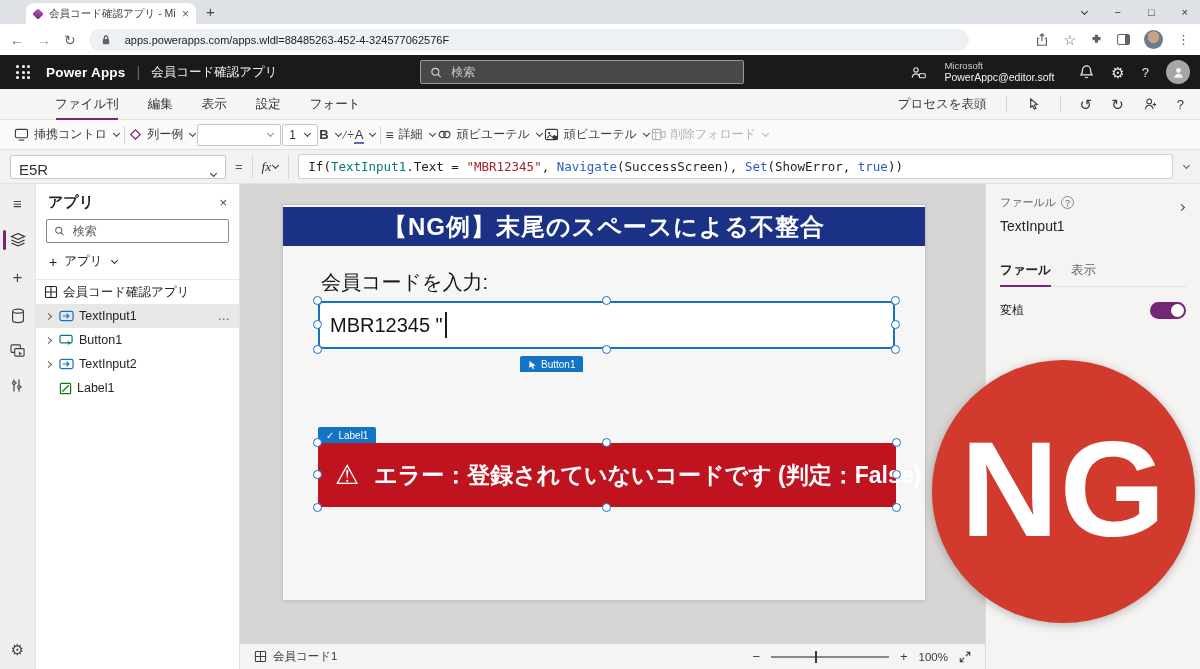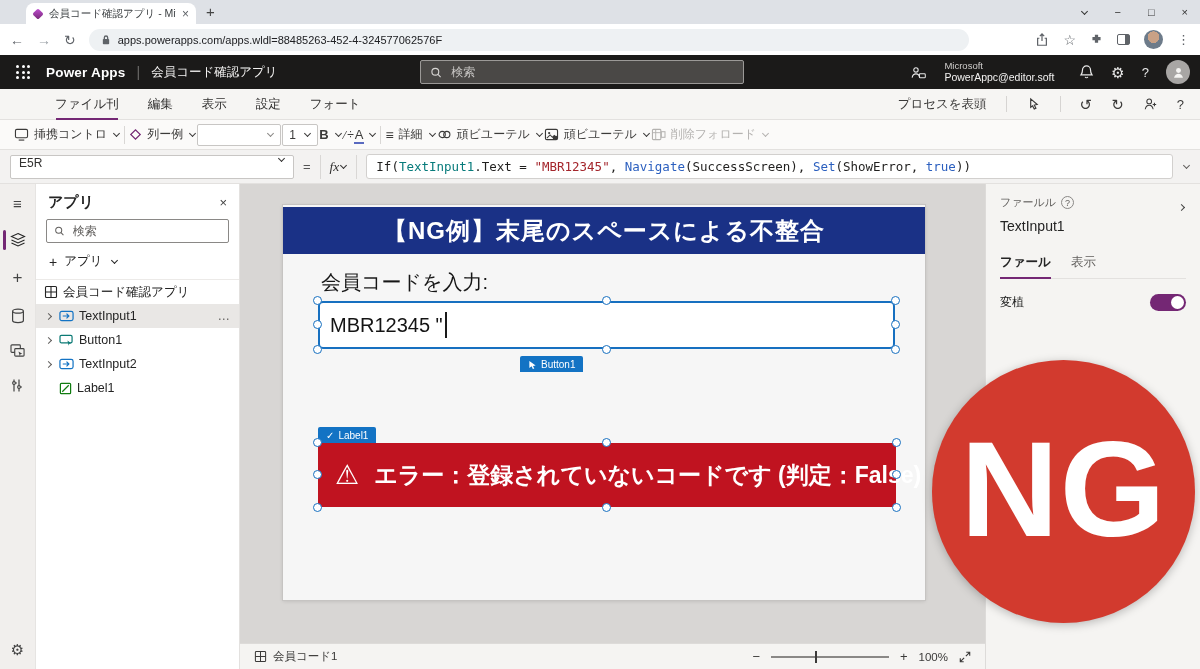--- a/index.html
+++ b/index.html
@@ -15,21 +15,21 @@
   .tab-title{font-size:10.5px;color:#3c4043;white-space:nowrap;overflow:hidden;flex:1}
   .tab-close{font-size:12px;color:#5f6368;line-height:1}
   .newtab{position:absolute;left:206px;top:3px;font-size:15px;color:#444}
   .winctl{position:absolute;right:12px;top:0;height:24px;display:flex;align-items:center;gap:27px;
     font-size:11px;color:#333}
   .winctl .chev{margin:0 0 1px 0}
   .addressbar{position:absolute;left:0;top:24px;right:0;height:31px;background:#fff;
     display:flex;align-items:center;padding:0 10px;gap:13px}
   .nav-ic{font-size:14px;color:#5f6368;line-height:1}
   .urlpill{height:22px;flex:1;max-width:880px;background:#eef1f3;border-radius:11px;
-    display:flex;align-items:center;padding:0 12px;gap:7px}
+    display:flex;align-items:center;padding:0 12px;gap:14px}
   .url{font-size:11px;color:#202124;white-space:nowrap;overflow:hidden}
   .addr-right{margin-left:auto;display:flex;align-items:center;gap:14px;color:#5f6368}
   .mini-avatar{width:19px;height:19px;border-radius:50%;
     background:radial-gradient(circle at 50% 38%,#c9a186 0 38%,#6d7b8a 39% 100%)}
   .sidebar-ic{width:13px;height:11px;border:1.5px solid #5f6368;border-radius:2px;position:relative}
   .sidebar-ic::after{content:"";position:absolute;right:0;top:0;bottom:0;width:4px;background:#5f6368}
   
   .pa-header{position:absolute;left:0;top:55px;right:0;height:34px;background:#1b1a19;color:#fff;
     display:flex;align-items:center;padding:14px 12px}
   .waffle{width:14px;height:14px;display:grid;grid-template-columns:repeat(3,1fr);gap:2.5px;margin-left:4px}
@@ -72,22 +72,22 @@
   .italic-g{font-style:italic;font-family:"Liberation Serif","DejaVu Serif",serif;font-size:13px}
   .acolor{position:relative;font-size:13px}
   .acolor::after{content:"";position:absolute;left:-1px;right:-1px;bottom:-2px;height:2.5px;background:#5a6ac0}
   .disabled{color:#b4b2b0}
   .chev{display:inline-block;width:5px;height:5px;border-right:1.3px solid currentColor;
     border-bottom:1.3px solid currentColor;transform:rotate(45deg);margin:0 1px 2px 2px}
   .chev.right{transform:rotate(-45deg);margin:0 2px 0 0}
   
   .formulabar{position:absolute;left:0;top:150px;right:0;height:34px;background:#f3f2f1;
     border-bottom:1px solid #e3e1df;display:flex;align-items:center;padding:0 10px;gap:9px}
-  .prop-sel{width:284px;height:24px;background:#fff;border:1px solid #c8c6c4;border-radius:2px;
-    display:flex;align-items:flex-start;justify-content:space-between;padding:0 8px;font-size:12px;color:#323130}
+  .prop-sel{width:216px;height:24px;background:#fff;border:1px solid #c8c6c4;border-radius:2px;
+    display:flex;align-items:flex-end;justify-content:space-between;padding:0 8px;font-size:15px;color:#323130}
   .eq{font-size:13px;color:#555}
   .fx-zone{display:flex;align-items:center;height:24px;padding:0 9px;
     border-left:1px solid #d9d7d5;border-right:1px solid #d9d7d5;color:#323130}
   .fx{font-style:italic;font-family:"Liberation Serif","DejaVu Serif",serif;font-size:13.5px}
   .formula-input{flex:1;height:25px;background:#fff;border:1px solid #d2d0ce;border-radius:3px;
     display:flex;align-items:center;padding:0 9px;white-space:pre;overflow:hidden;
     font-family:"DejaVu Sans Mono","Liberation Mono",monospace;font-size:12.5px;color:#201f1e}
   .tk-e{color:#077b7b}.tk-s{color:#a4262c}.tk-f{color:#2b5fbf}
   .fbar-chev{color:#605e5c}
   
@@ -112,21 +112,21 @@
   .tp-row{height:24px;display:flex;align-items:center;gap:5px;padding:0 8px;font-size:12.5px;color:#242424}
   .tp-row.selected{background:#e9e7e5}
   .tp-chev{color:#605e5c;flex:0 0 10px;display:flex;justify-content:center}
   .tp-spacer{flex:0 0 10px}
   .tp-ellipsis{margin-left:auto;color:#605e5c;letter-spacing:1px}
   .tp-label{white-space:nowrap}
   
   .canvasarea{position:absolute;left:240px;top:0;width:745px;height:459px;background:#d8d6d4;overflow:hidden}
   .appscreen{position:absolute;left:43px;top:21px;width:642px;height:395px;background:#f6f6f6;
     box-shadow:0 0 0 1px #c6c4c2,0 1px 4px rgba(0,0,0,.15)}
-  .scr-header{position:absolute;left:0;top:2px;right:0;height:47px;background:#1a3186;color:#fff;
+  .scr-header{position:absolute;left:0;top:2px;right:0;height:39px;background:#1a3186;color:#fff;
     display:flex;align-items:center;justify-content:center;font-size:24px;font-weight:700;letter-spacing:1px}
   .fld-label{position:absolute;left:38px;top:64px;font-size:20px;color:#161616;font-weight:500}
   .ti-wrap{position:absolute;left:35px;top:96px;width:577px;height:48px}
   .ti-box{position:absolute;inset:0;background:#fff;border:2px solid #1770c0;border-radius:5px;
     display:flex;align-items:center;padding:0 10px;font-size:20px;color:#141414}
   .cursorbar{width:2px;height:26px;background:#1a1a1a;margin-left:2px}
   .hdl{position:absolute;width:9px;height:9px;border-radius:50%;background:#fff;border:1.5px solid #1770c0;z-index:5}
   .h-nw{left:-5px;top:-5px}.h-n{left:calc(50% - 5px);top:-5px}.h-ne{right:-5px;top:-5px}
   .h-w{left:-5px;top:calc(50% - 5px)}.h-e{right:-5px;top:calc(50% - 5px)}
   .h-sw{left:-5px;bottom:-5px}.h-s{left:calc(50% - 5px);bottom:-5px}.h-se{right:-5px;bottom:-5px}
@@ -146,21 +146,21 @@
     box-shadow:0 2px 10px rgba(0,0,0,.25)}
   .ng-text{color:#fff;font-size:136px;font-weight:800;letter-spacing:1px;line-height:1;margin-top:-6px}
   
   .rightpanel{position:absolute;left:985px;top:0;bottom:0;width:215px;background:#f5f4f2;
     border-left:1px solid #dddbd9;padding:11px 14px}
   .pp-crumbrow{display:flex;align-items:center;gap:5px;font-size:11px;color:#605e5c}
   .help-c{width:13px;height:13px;border:1px solid #8a8886;border-radius:50%;font-size:9px;display:inline-flex;
     align-items:center;justify-content:center;color:#605e5c}
   .pp-expand{position:absolute;right:14px;top:12px;color:#424242}
   .pp-name{font-size:14px;color:#242424;margin-top:8px}
-  .pp-tabs{display:flex;gap:20px;margin-top:20px;font-size:12.5px;color:#605e5c;
+  .pp-tabs{display:flex;gap:20px;margin-top:28px;font-size:12.5px;color:#605e5c;
     border-bottom:1px solid #e3e1df;padding-bottom:7px}
   .pp-tab.active{color:#242424;font-weight:700;position:relative}
   .pp-tab.active::after{content:"";position:absolute;left:0;right:0;bottom:-8px;height:2px;background:#742774}
   .pp-proprow{display:flex;align-items:center;justify-content:space-between;margin-top:15px;
     font-size:12px;color:#242424}
   .toggle{width:36px;height:17px;border-radius:9px;background:#742774;position:relative}
   .toggle .knob{position:absolute;right:2px;top:2px;width:13px;height:13px;border-radius:50%;background:#fff}
   
   .statusbar{position:absolute;left:240px;top:459px;width:745px;height:26px;background:#f5f4f2;
     border-top:1px solid #dddbd9;display:flex;align-items:center;padding:0 14px;font-size:11.5px;color:#3b3a39}

